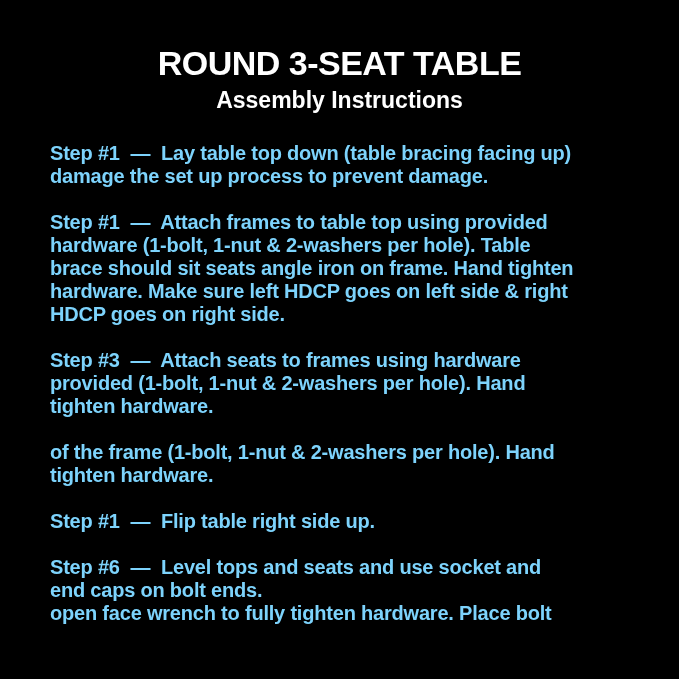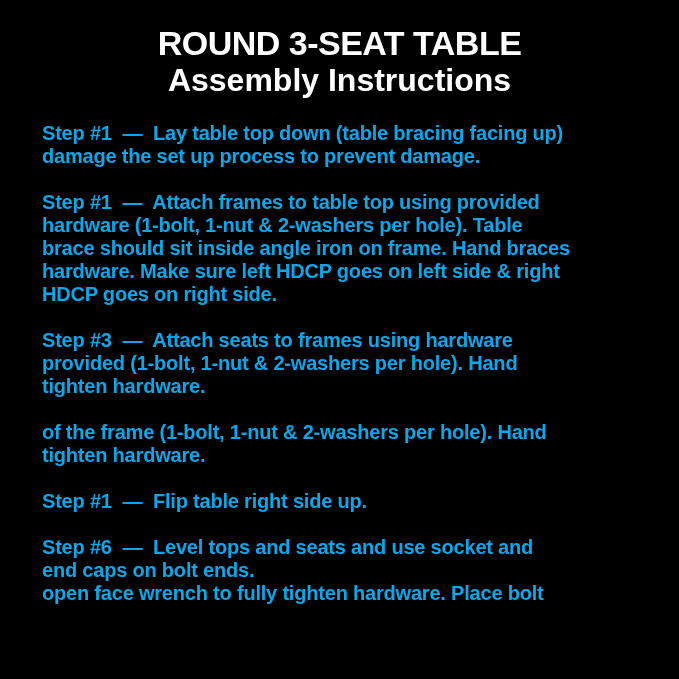--- a/index.html
+++ b/index.html
@@ -10,73 +10,74 @@
     width: 679px;
     height: 679px;
     background: #000000;
     overflow: hidden;
     font-family: "Liberation Sans", sans-serif;
   }
   .page {
     box-sizing: border-box;
     width: 679px;
     height: 679px;
-    padding-top: 24px;
+    padding-top: 44px;
     color: #ffffff;
   }
   .title {
     font-size: 34px;
     line-height: 38px;
     font-weight: 700;
     letter-spacing: -0.5px;
     text-align: center;
     margin: 0;
   }
   .subtitle {
-    font-size: 32px;
+    font-size: 23px;
     line-height: 28px;
     font-weight: 700;
     text-align: center;
     margin: 4px 0 0 0;
   }
   .steps {
     margin-top: 28px;
     padding: 0 24px 0 42px;
   }
   .step {
     margin: 0 0 23px 0;
   }
   .step-line {
     font-size: 20px;
     line-height: 23px;
     font-weight: 700;
     letter-spacing: -0.2px;
     white-space: pre;
-    color: #0ea5e9;
+    color: #7dd3fc;
+    margin-left: 8px;
   }
 </style>
 </head>
 <body>
 
 <div class="page">
 
   <h1 class="title">ROUND 3-SEAT TABLE</h1>
   <h2 class="subtitle">Assembly Instructions</h2>
 
   <div class="steps">
 
     <div class="step">
       <div class="step-line">Step #1  —  Lay table top down (table bracing facing up)</div>
       <div class="step-line">damage the set up process to prevent damage.</div>
     </div>
 
     <div class="step">
       <div class="step-line">Step #1  —  Attach frames to table top using provided</div>
       <div class="step-line">hardware (1-bolt, 1-nut &amp; 2-washers per hole). Table</div>
-      <div class="step-line">brace should sit inside angle iron on frame. Hand braces</div>
+      <div class="step-line">brace should sit seats angle iron on frame. Hand tighten</div>
       <div class="step-line">hardware. Make sure left HDCP goes on left side &amp; right</div>
       <div class="step-line">HDCP goes on right side.</div>
     </div>
 
     <div class="step">
       <div class="step-line">Step #3  —  Attach seats to frames using hardware</div>
       <div class="step-line">provided (1-bolt, 1-nut &amp; 2-washers per hole). Hand</div>
       <div class="step-line">tighten hardware.</div>
     </div>
 

